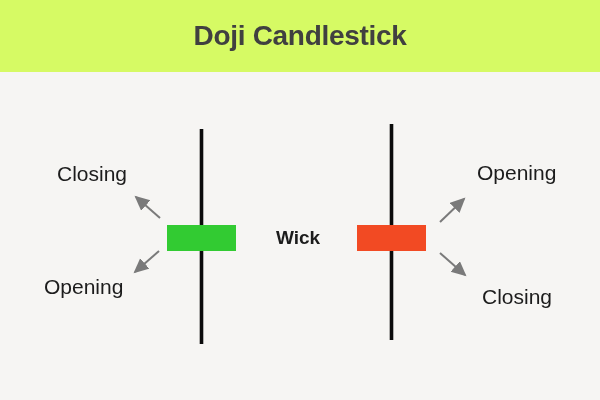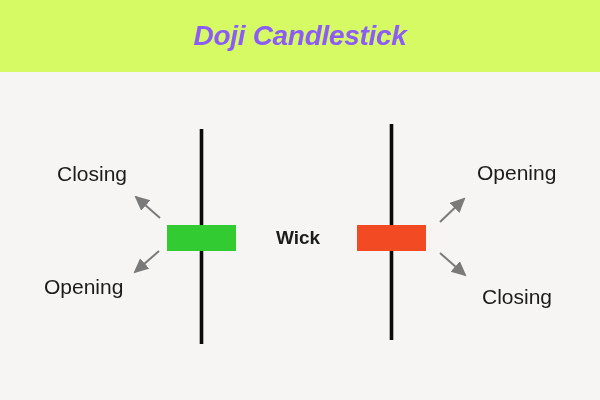--- a/index.html
+++ b/index.html
@@ -14,22 +14,21 @@
     position:absolute;left:0;top:0;
     width:600px;height:72px;
     background:#d6fa64;
     display:flex;align-items:center;justify-content:center;
   }
   .banner h1{
     margin:0;
     font-size:28px;
     font-weight:700;
     letter-spacing:-0.3px;
-    color:#8b5cf6;
-    font-style:italic;
+    color:#404040;
   }
   .canvas{
     position:absolute;left:0;top:72px;
     width:600px;height:328px;
   }
   .canvas svg{position:absolute;left:0;top:0;}
   .label{
     position:absolute;
     font-size:21px;
     line-height:26px;

